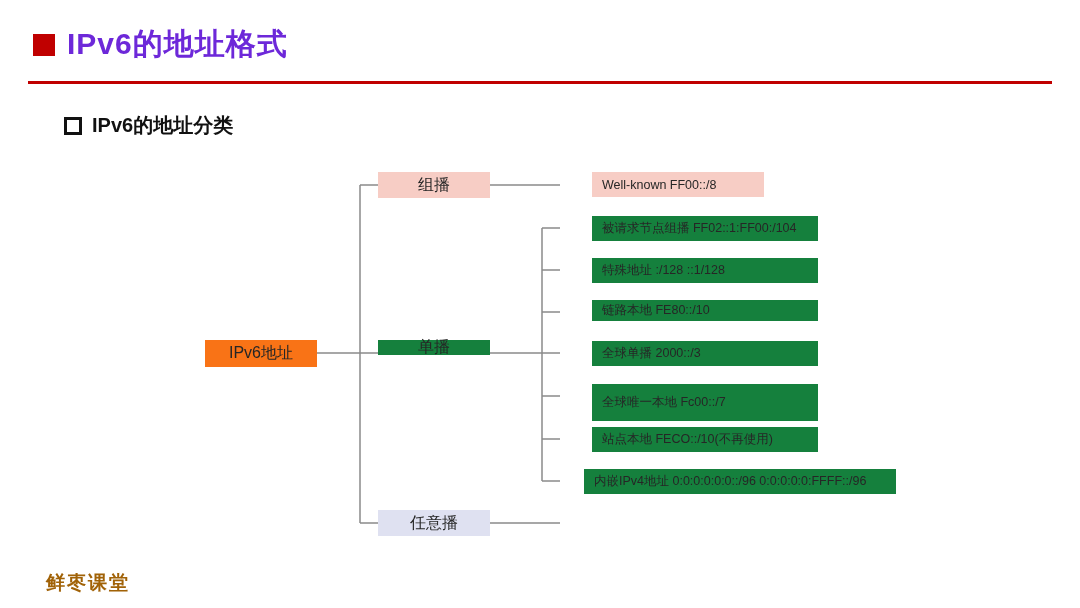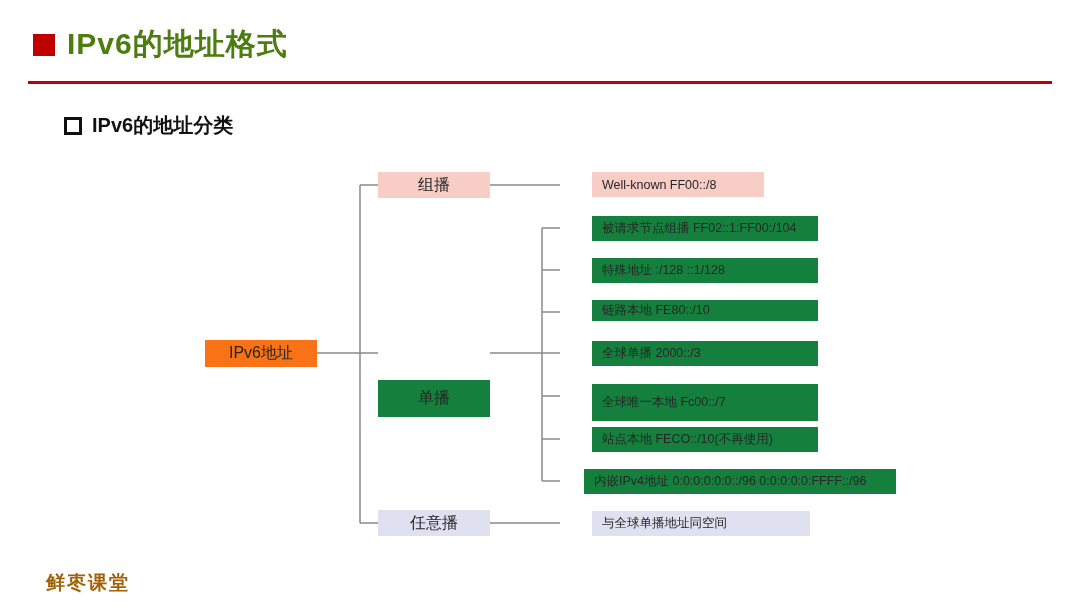--- a/index.html
+++ b/index.html
@@ -3,21 +3,21 @@
 <meta charset="utf-8">
 <style>
   html,body { margin:0; padding:0; background:#fff; }
   .slide {
     position:relative; width:1080px; height:608px; background:#ffffff;
     font-family:"Liberation Sans", sans-serif; overflow:hidden;
   }
   
   .title-row { position:absolute; left:33px; top:24px; display:flex; align-items:center; gap:12px; }
   .title-bullet { width:22px; height:22px; background:#c00000; flex:0 0 auto; }
-  .title-text { font-size:30px; font-weight:bold; color:#4d7c0f; letter-spacing:1px; white-space:nowrap; }
+  .title-text { font-size:30px; font-weight:bold; color:#6d28d9; letter-spacing:1px; white-space:nowrap; }
   .title-rule { position:absolute; left:28px; top:81px; width:1024px; height:3px; background:#c00000; }
   .subtitle-row { position:absolute; left:64px; top:112px; display:flex; align-items:center; gap:10px; }
   .subtitle-bullet { width:12px; height:12px; border:3px solid #111111; flex:0 0 auto; }
   .subtitle-text { font-size:20px; font-weight:bold; color:#111111; white-space:nowrap; }
 
   
   .connectors { position:absolute; left:0; top:0; width:1080px; height:608px; }
   .node {
     position:absolute; display:flex; align-items:center; box-sizing:border-box;
     color:#262626; font-size:12.5px; white-space:nowrap;
@@ -66,30 +66,29 @@
       <path d="M542 396 H560"></path>
       <path d="M542 439 H560"></path>
       <path d="M542 481 H560"></path>
       <path d="M490 523 H560"></path>
     </g>
   </svg>
 
   <div class="node center bg-blue" style="left:205px; top:340px; width:112px; height:27px;">IPv6地址</div>
 
   <div class="node center bg-pink" style="left:378px; top:172px; width:112px; height:26px;">组播</div>
-  <div class="node center bg-green" style="left:378px; top:340px; width:112px; height:37px;margin-top:40px;">单播</div>
+  <div class="node center bg-green" style="left:378px; top:340px; width:112px; height:15px;">单播</div>
   <div class="node center bg-lavender" style="left:378px; top:510px; width:112px; height:26px;">任意播</div>
 
   <div class="node leaf bg-pink" style="left:560px; top:172px; width:172px; height:25px;">Well-known FF00::/8</div>
 
   <div class="node leaf bg-green" style="left:560px; top:216px; width:226px; height:25px;">被请求节点组播 FF02::1:FF00:/104</div>
   <div class="node leaf bg-green" style="left:560px; top:258px; width:226px; height:25px;">特殊地址 :/128 ::1/128</div>
   <div class="node leaf bg-green" style="left:560px; top:300px; width:226px; height:21px;">链路本地 FE80::/10</div>
   <div class="node leaf bg-green" style="left:560px; top:341px; width:226px; height:25px;">全球单播 2000::/3</div>
   <div class="node leaf bg-green" style="left:560px; top:384px; width:226px; height:37px;">全球唯一本地 Fc00::/7</div>
   <div class="node leaf bg-green" style="left:560px; top:427px; width:226px; height:25px;">站点本地 FECO::/10(不再使用)</div>
   <div class="node leaf bg-green" style="left:552px; top:469px; width:312px; height:25px;">内嵌IPv4地址 0:0:0:0:0:0::/96 0:0:0:0:0:FFFF::/96</div>
 
-  <div class="node leaf bg-lavender" style="left:560px; top:511px; width:218px; height:25px;">与全球单播地址同空间</div>
 
   <div class="brand">鲜枣课堂</div>
 
 </div>
 
 </body></html>

